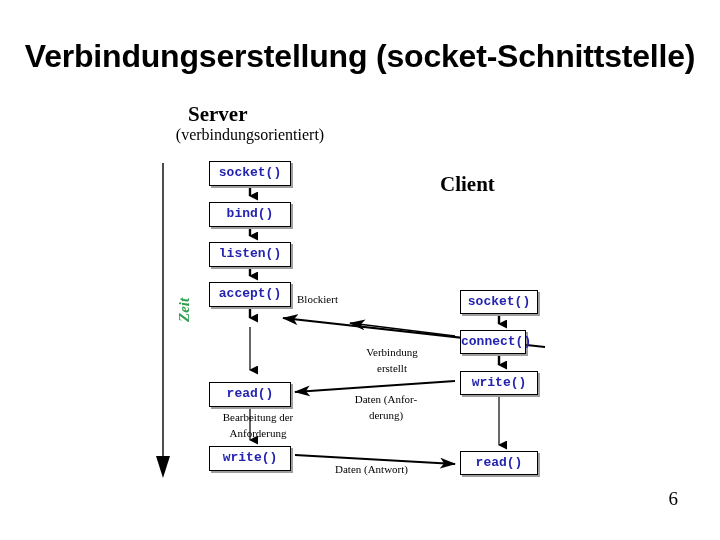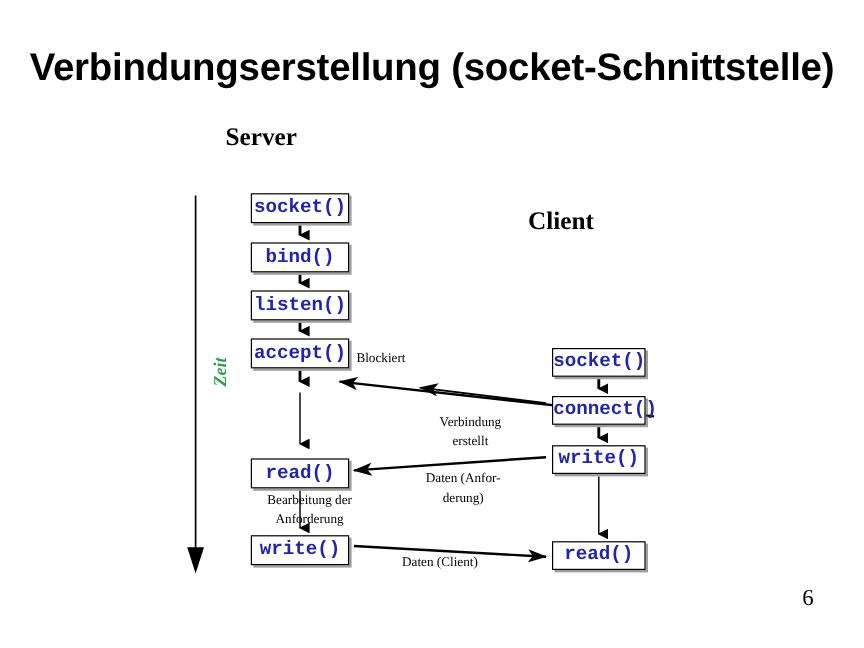--- a/index.html
+++ b/index.html
@@ -43,21 +43,21 @@
   }
   .call-box {
     position: absolute;
     box-sizing: border-box;
     background: #ffffff;
     border: 1px solid #000000;
     box-shadow: 2px 2px 0 0 rgba(80,80,80,0.55);
     color: #2323b0;
     font-family: "Liberation Mono", "DejaVu Sans Mono", monospace;
     font-weight: bold;
-    font-size: 16px;
+    font-size: 13px;
     line-height: 22px;
     text-align: center;
     white-space: nowrap;
   }
   .col-head {
     position: absolute;
     font-family: "Liberation Serif", serif;
     font-weight: bold;
     font-size: 21px;
     color: #000000;
@@ -142,32 +142,33 @@
 
       <g>
         <line x1="545" y1="347" x2="283" y2="318" stroke="#000000" stroke-width="2" marker-end="url(#arrowHeadBig)"></line>
         <line x1="455" y1="336" x2="350" y2="323" stroke="#000000" stroke-width="1.6" marker-end="url(#arrowHeadBig)"></line>
         <line x1="455" y1="381" x2="295" y2="392" stroke="#000000" stroke-width="2" marker-end="url(#arrowHeadBig)"></line>
         <line x1="295" y1="455" x2="455" y2="464" stroke="#000000" stroke-width="2" marker-end="url(#arrowHeadBig)"></line>
       </g>
     </svg>
 
     <div class="col-head" style="left:188px; top:102px; width:124px;">Server</div>
+    <div class="col-sub" style="left:175px; top:126px; width:150px;">(verbindungsorientiert)</div>
 
     <div class="call-box" style="left:209px; top:161px; width:82px; height:25px;">socket()</div>
     <div class="call-box" style="left:209px; top:202px; width:82px; height:25px;">bind()</div>
     <div class="call-box" style="left:209px; top:242px; width:82px; height:25px;">listen()</div>
     <div class="call-box" style="left:209px; top:282px; width:82px; height:25px;">accept()</div>
     <div class="call-box" style="left:209px; top:382px; width:82px; height:25px;">read()</div>
     <div class="call-box" style="left:209px; top:446px; width:82px; height:25px;">write()</div>
 
     <div class="col-head" style="left:440px; top:172px; width:120px;">Client</div>
 
     <div class="call-box" style="left:460px; top:290px; width:78px; height:24px; line-height:21px;">socket()</div>
-    <div class="call-box" style="left:460px; top:330px; width:78px; height:24px; line-height:21px;">connect()</div>
+    <div class="call-box" style="left:460px; top:330px; width:66px; height:24px; line-height:21px;">connect()</div>
     <div class="call-box" style="left:460px; top:371px; width:78px; height:24px; line-height:21px;">write()</div>
     <div class="call-box" style="left:460px; top:451px; width:78px; height:24px; line-height:21px;">read()</div>
 
     <div class="time-label" style="left:176px; top:322px;">Zeit</div>
 
     <div class="note" style="left:297px; top:291px;">Blockiert</div>
 
     <div class="note" style="left:340px; top:391px; width:92px;">
       <span>Daten (Anfor-</span><br>
       <span>derung)</span>
@@ -176,19 +177,19 @@
     <div class="note" style="left:352px; top:344px; width:80px;">
       <span>Verbindung</span><br>
       <span>erstellt</span>
     </div>
 
     <div class="note" style="left:203px; top:409px; width:110px;">
       <span>Bearbeitung der</span><br>
       <span>Anforderung</span>
     </div>
 
-    <div class="note" style="left:335px; top:461px;">Daten (Client)</div>
+    <div class="note" style="left:335px; top:461px;">Daten (Antwort)</div>
 
   </div>
 
   <div id="page-number">6</div>
 
 </div>
 
 </body></html>

